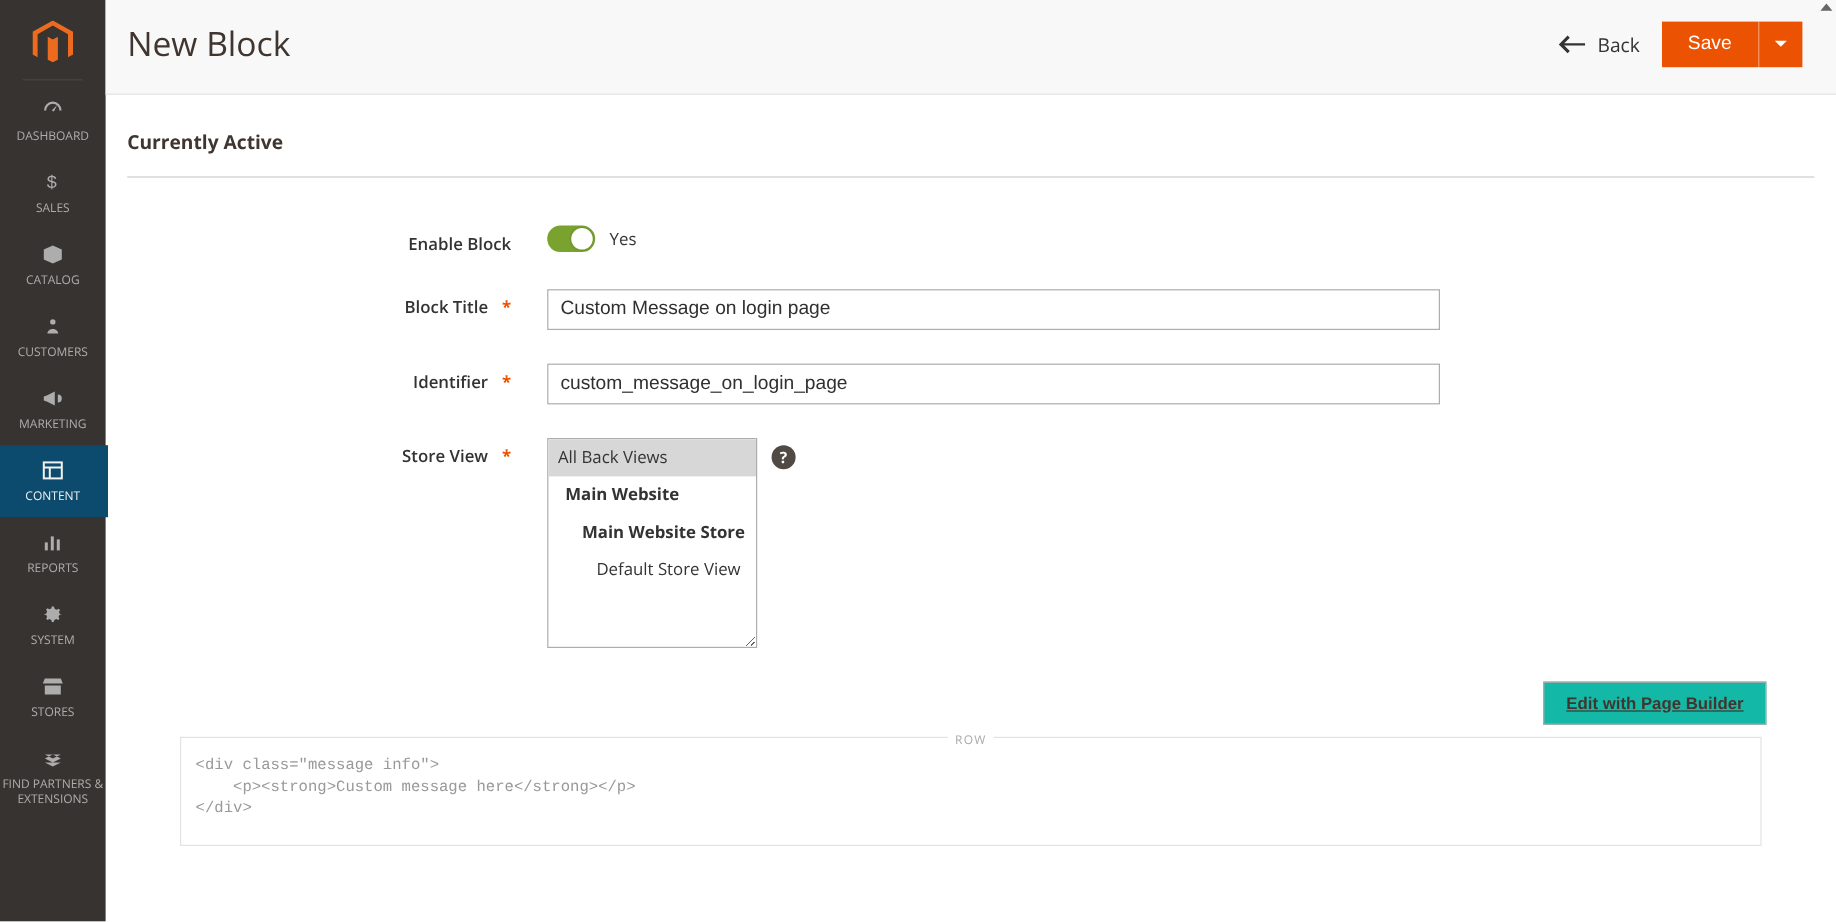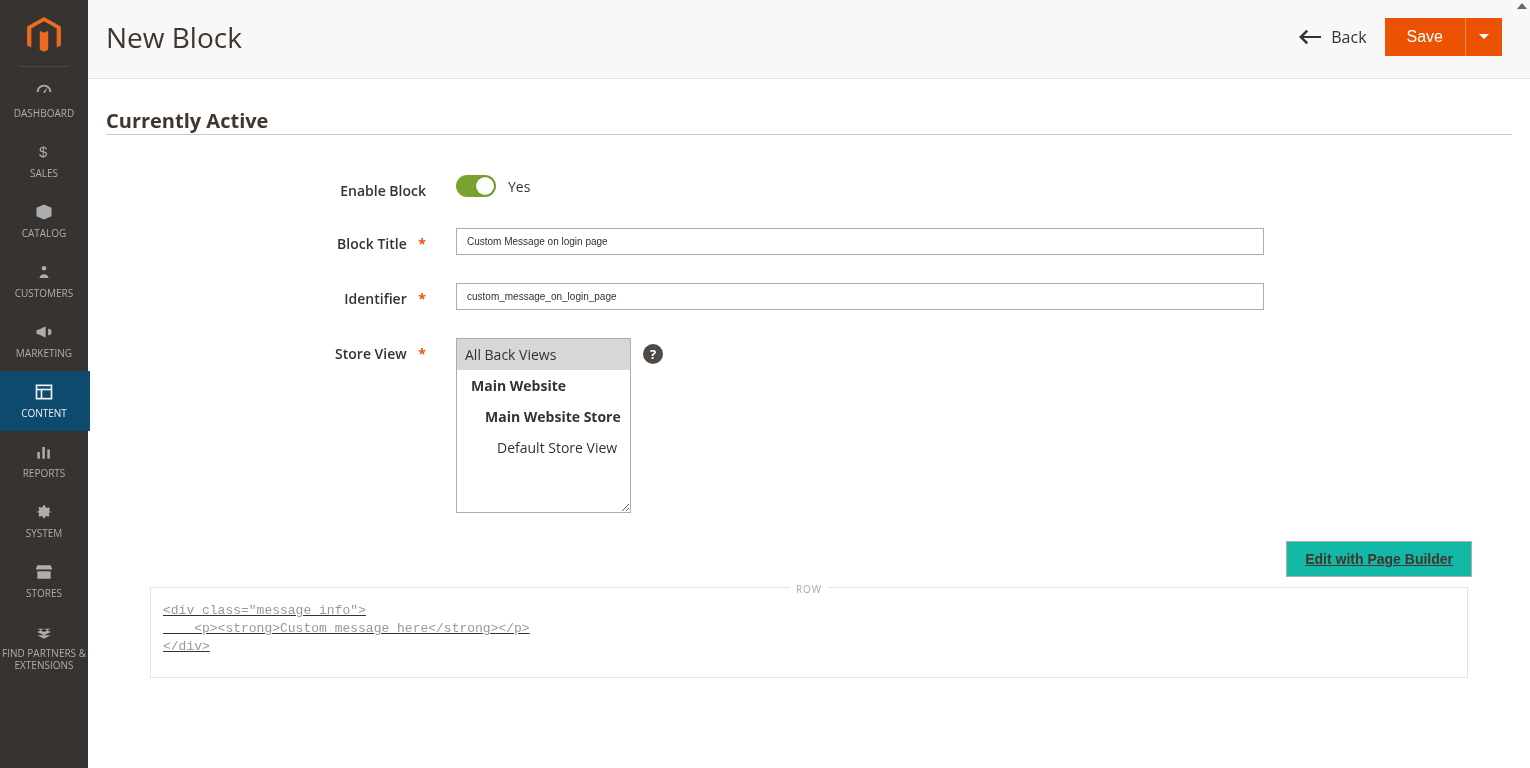--- a/index.html
+++ b/index.html
@@ -22,48 +22,48 @@
 .header-actions { display: flex; align-items: center; gap: 18px; }
 .back-btn { display: flex; align-items: center; gap: 10px; cursor: pointer; color: #333; font-size: 16px; }
 .back-btn svg { width: 22px; height: 16px; }
 .save-group { display: flex; }
 .save-btn { background: #eb5202; color: #fff; border: none; padding: 10px 22px; font-size: 16px; cursor: pointer; border-right: 1px solid rgba(255,255,255,0.35); }
 .save-toggle { background: #eb5202; color: #fff; border: none; width: 36px; cursor: pointer; display:flex; align-items:center; justify-content:center; }
 .save-toggle svg { width: 12px; height: 12px; }
 
 
 .content { padding: 28px 18px 40px; }
-.section-title { font-size: 20px; color: #41362f; }
+.section-title { font-size: 16px; color: #41362f; margin-bottom: 18px; }
 .divider { border: none; border-top: 1px solid #ccc; margin-bottom: 40px; }
 
 .form-row { display: flex; align-items: flex-start; margin-bottom: 28px; }
 .form-label-col { width: 350px; text-align: right; padding-right: 30px; padding-top: 6px; }
 .form-label { font-weight: 600; color: #333; font-size: 14px; }
 .required-mark { color: #eb5202; margin-left: 8px; font-weight: 700; }
 .form-field-col { flex: 1; display: flex; align-items: center; gap: 12px; }
 
 .toggle { width: 40px; height: 22px; background: #79a22e; border-radius: 11px; position: relative; cursor: pointer; }
 .toggle-knob { position: absolute; right: 2px; top: 2px; width: 18px; height: 18px; background: #fff; border-radius: 50%; box-shadow: 0 0 2px rgba(0,0,0,0.3); }
 .toggle-text { font-size: 14px; color: #333; }
 
-.text-input { width: 808px; padding: 7px 10px; border: 1px solid #adadad; font-size: 10px; color: #303030; }
+.text-input { width: 744px; padding: 7px 10px; border: 1px solid #adadad; font-size: 16px; color: #303030; }
 
 .multiselect { width: 175px; border: 1px solid #adadad; background: #fff; min-height: 175px; font-size: 14px; resize: both; overflow:auto; }
 .ms-option { padding: 6px 8px; cursor: pointer; white-space: nowrap; }
 .ms-option.selected { background: #d7d7d7; }
 .ms-option.group { font-weight: 700; color: #333; padding-left: 14px; }
 .ms-option.subgroup { font-weight: 700; padding-left: 28px; }
 .ms-option.leaf { padding-left: 40px; color: #333; }
 
 .hint-icon { width: 20px; height: 20px; background: #514943; color: #fff; border-radius: 50%; display: flex; align-items: center; justify-content: center; font-weight: 700; font-size: 13px; cursor: pointer; align-self: flex-start; margin-top: 6px; }
 
 .editor-toolbar { display: flex; justify-content: flex-end; margin: 24px 0 0; padding-right: 40px; }
 .pb-btn { background: #14b8a6; border: 1px solid #adadad; padding: 9px 18px; font-size: 14px; cursor: pointer; color:#41362f; font-weight:600;text-decoration:underline; }
 
-.editor-wrap { margin: 10px 44px 0 44px; border: 1px solid #e3e3e3; position: relative; padding: 14px 12px 20px; text-decoration: underline; }
+.editor-wrap { margin: 10px 44px 0 44px; border: 1px solid #e3e3e3; position: relative; padding: 14px 12px 20px; }
 .row-tag { position: absolute; top: -6px; left: 50%; transform: translateX(-50%); font-size: 10px; letter-spacing: 1px; color: #aaa; background:#fff; padding:0 6px; }
 .editor-content { font-family: 'Courier New', monospace; font-size: 13px; color: #999; line-height: 1.4; white-space: pre; }
 
 
 .page-scroll { position:absolute; right:0; top:0; bottom:0; width:16px; display:flex; flex-direction:column; align-items:center; }
 .scroll-arrow-up { width:0;height:0;border-left:5px solid transparent;border-right:5px solid transparent;border-bottom:6px solid #666; margin-top:3px; cursor:pointer; }
 </style>
 </head>
 <body>
 

